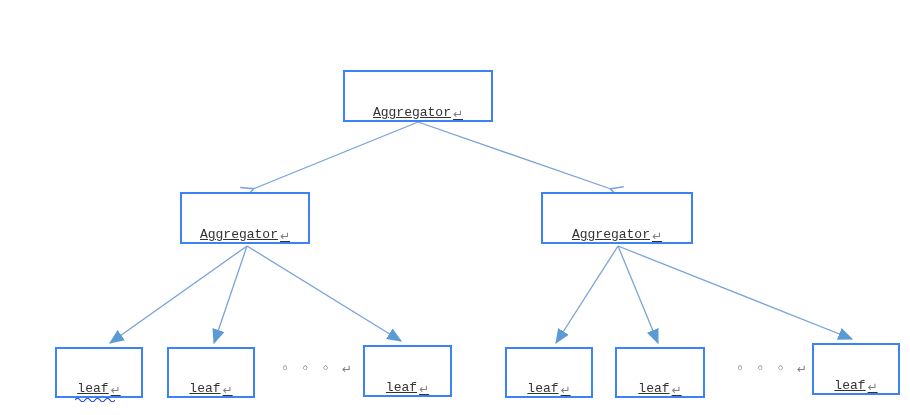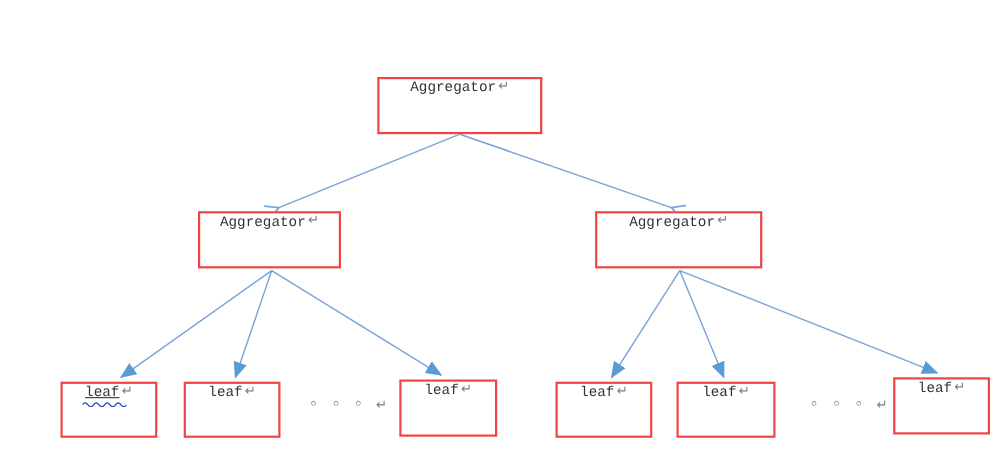--- a/index.html
+++ b/index.html
@@ -2,23 +2,23 @@
 <html><head>
 <meta charset="utf-8">
 <style>
   html,body{margin:0;padding:0;background:#ffffff;}
   #canvas{
     position:relative;width:910px;height:415px;background:#ffffff;overflow:hidden;
     font-family:"Liberation Mono","DejaVu Sans Mono",monospace;
   }
   #edges{position:absolute;left:0;top:0;width:910px;height:415px;}
   .node{
-    position:absolute;background:#ffffff;border:2px solid #ef4444;
-    display:flex;align-items:flex-start;justify-content:center;
-    font-size:13px;color:#333333;box-sizing:border-box;z-index:2;
+    position:absolute;background:#ffffff;border:2px solid #3b82f6;
+    display:flex;align-items:flex-end;justify-content:center;
+    font-size:13px;color:#333333;box-sizing:border-box;z-index:2;text-decoration:underline;
   }
   .node .label{white-space:nowrap;}
   .return-mark{
     font-family:"DejaVu Sans",sans-serif;color:#808080;font-size:12px;
     margin-left:2px;line-height:1;
   }
   .squiggle-wrap{position:relative;display:inline-block;}
   .squiggle-wrap .label{text-decoration:underline;text-decoration-color:#333333;}
   .squiggle{position:absolute;left:-2px;bottom:-6px;}
   .ellipsis{

